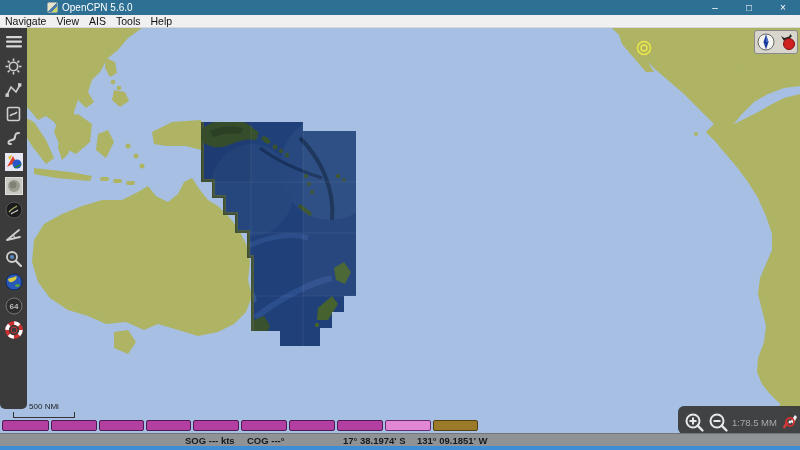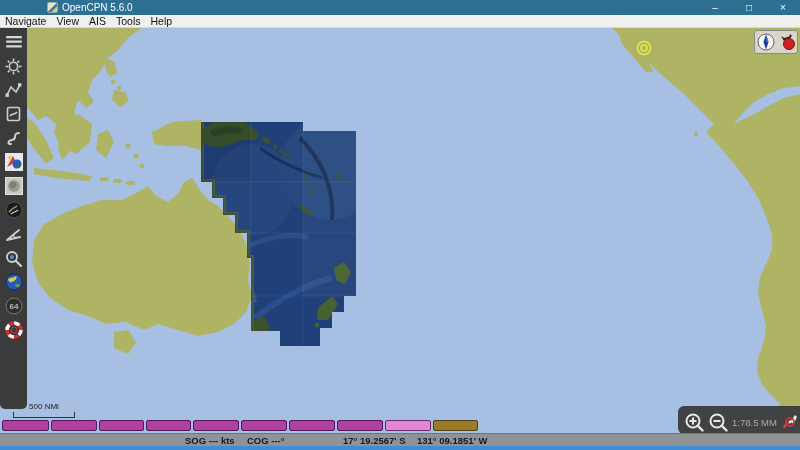--- a/index.html
+++ b/index.html
@@ -347,16 +347,16 @@
         <circle cx="10" cy="10" r="1.4" fill="#f0f0f0"></circle>
       </svg>
     </div>
 
   </div>
 </div>
 
 <div class="statusbar">
   <span style="left:185px">SOG --- kts</span>
   <span style="left:247px">COG ---°</span>
-  <span style="left:343px">17° 19.2567' S</span>
+  <span style="left:343px">17° 38.1974' S</span>
   <span style="left:417px">131° 09.1851' W</span>
 </div>
 <div class="bottomstrip"></div>
 
 </body></html>

